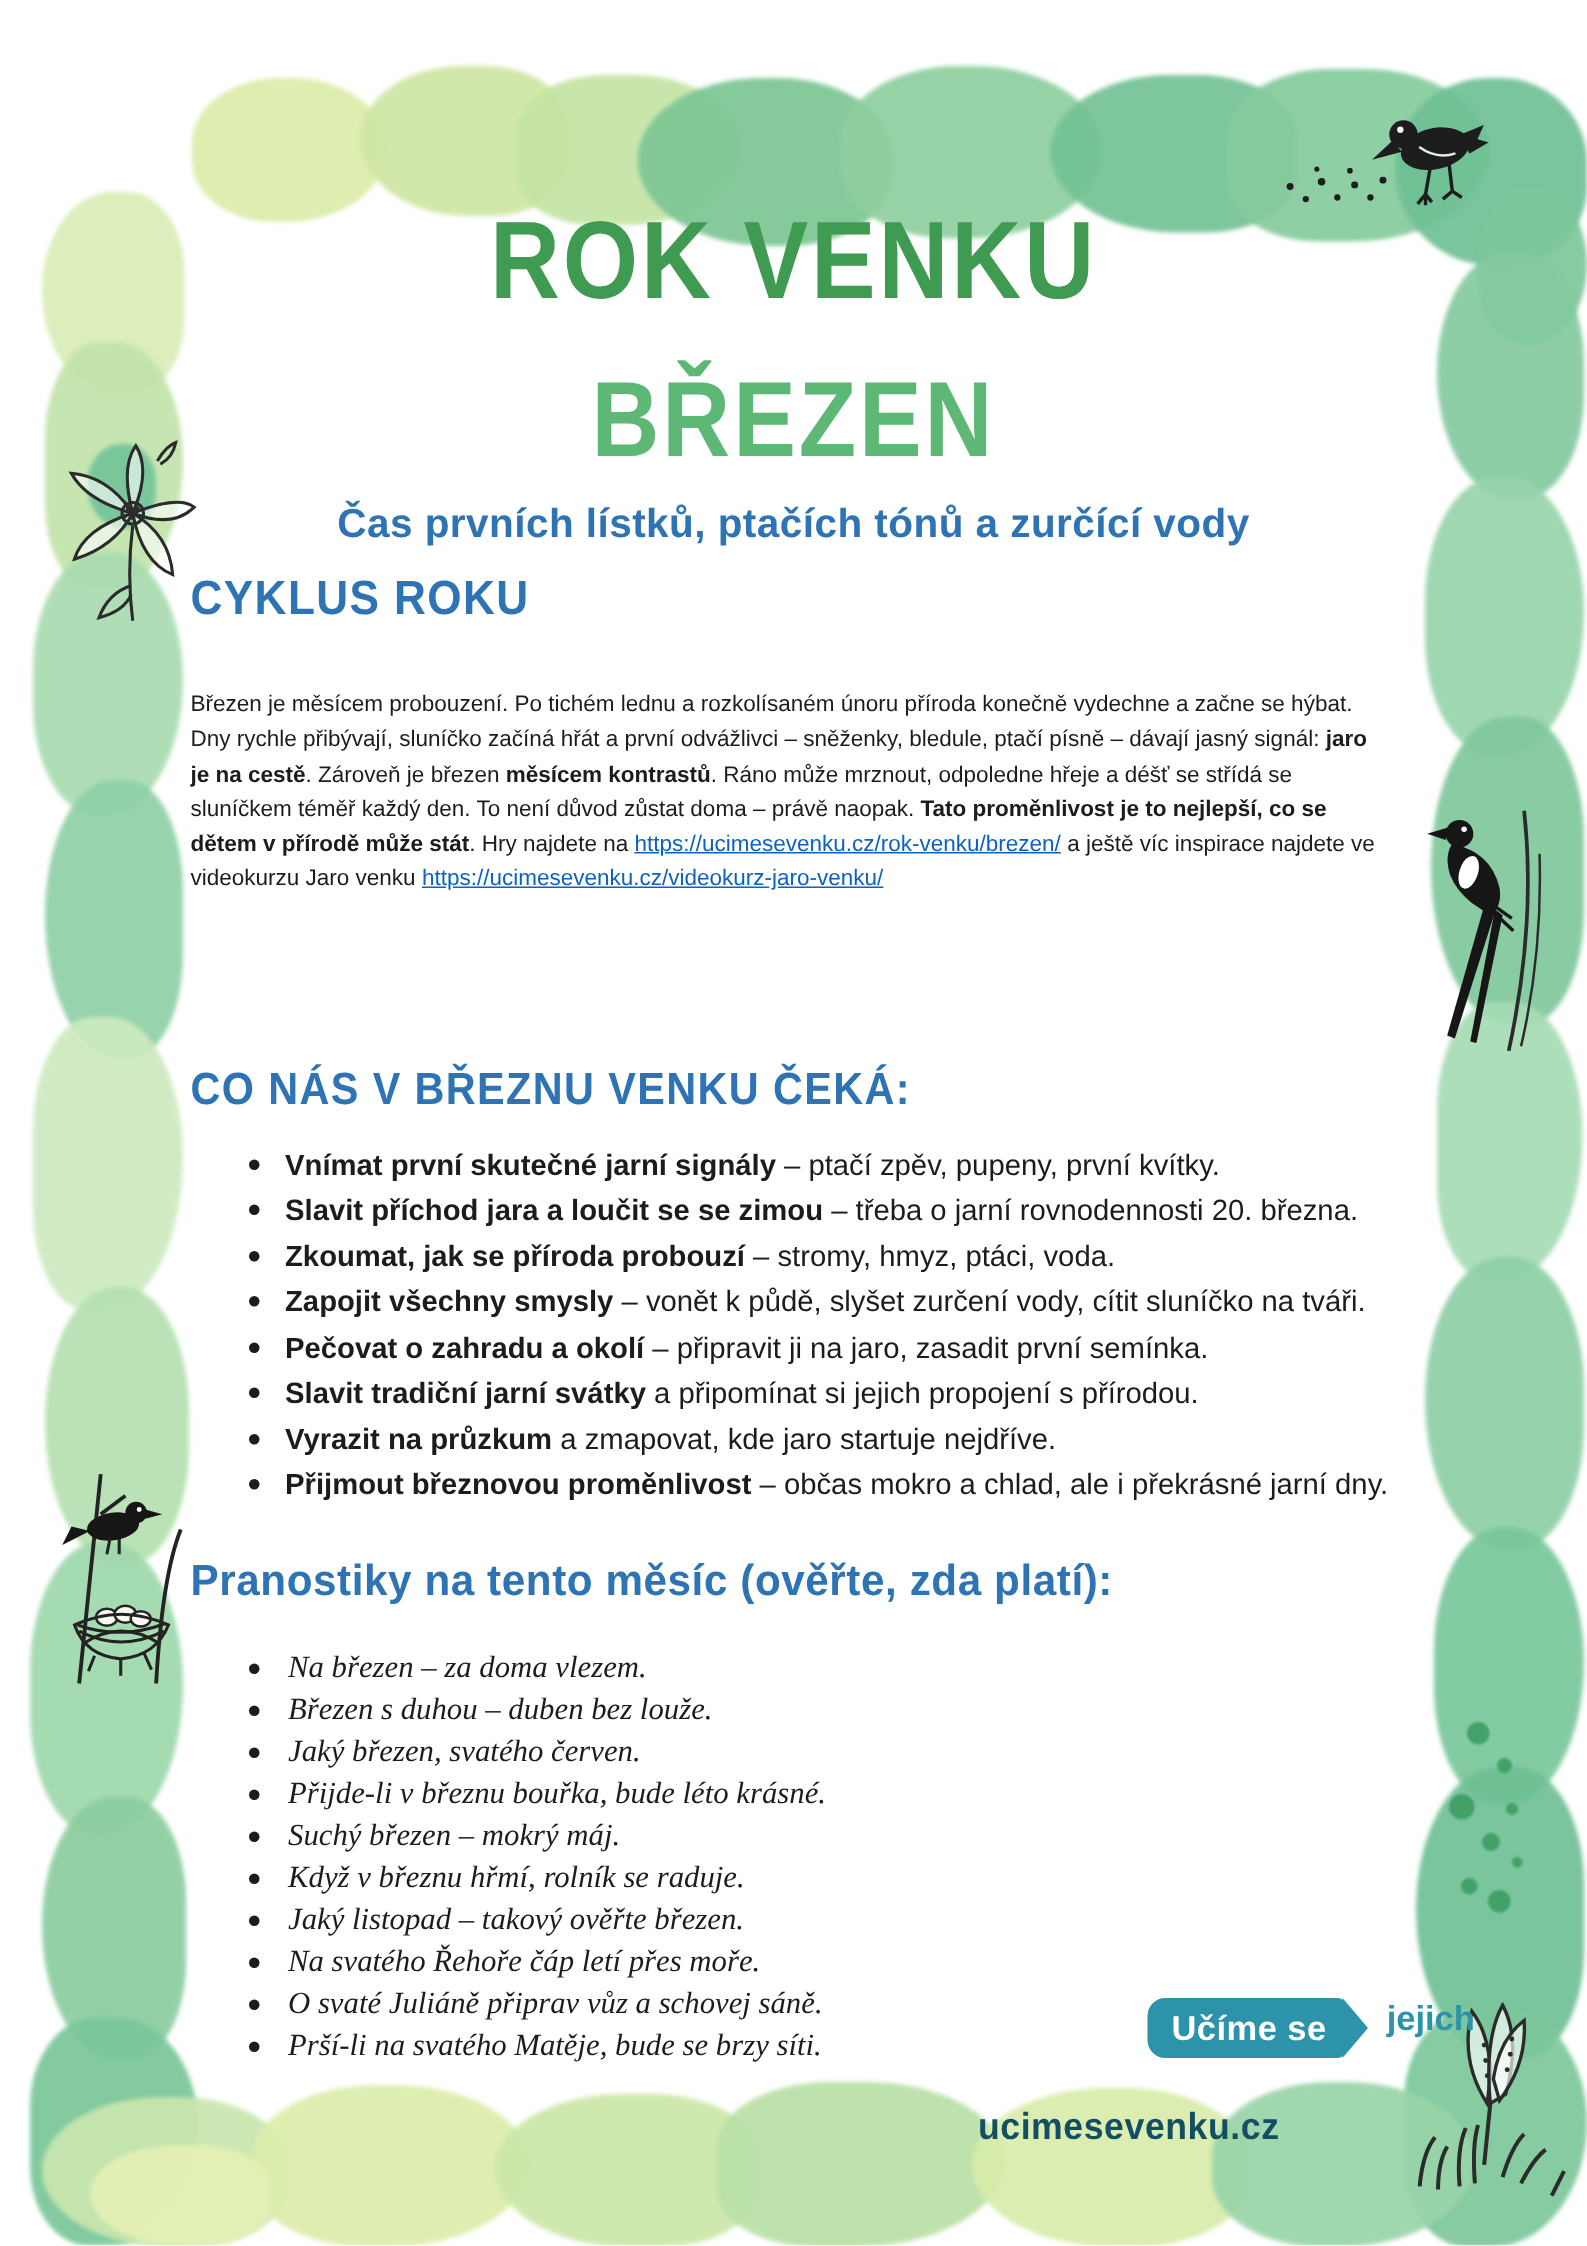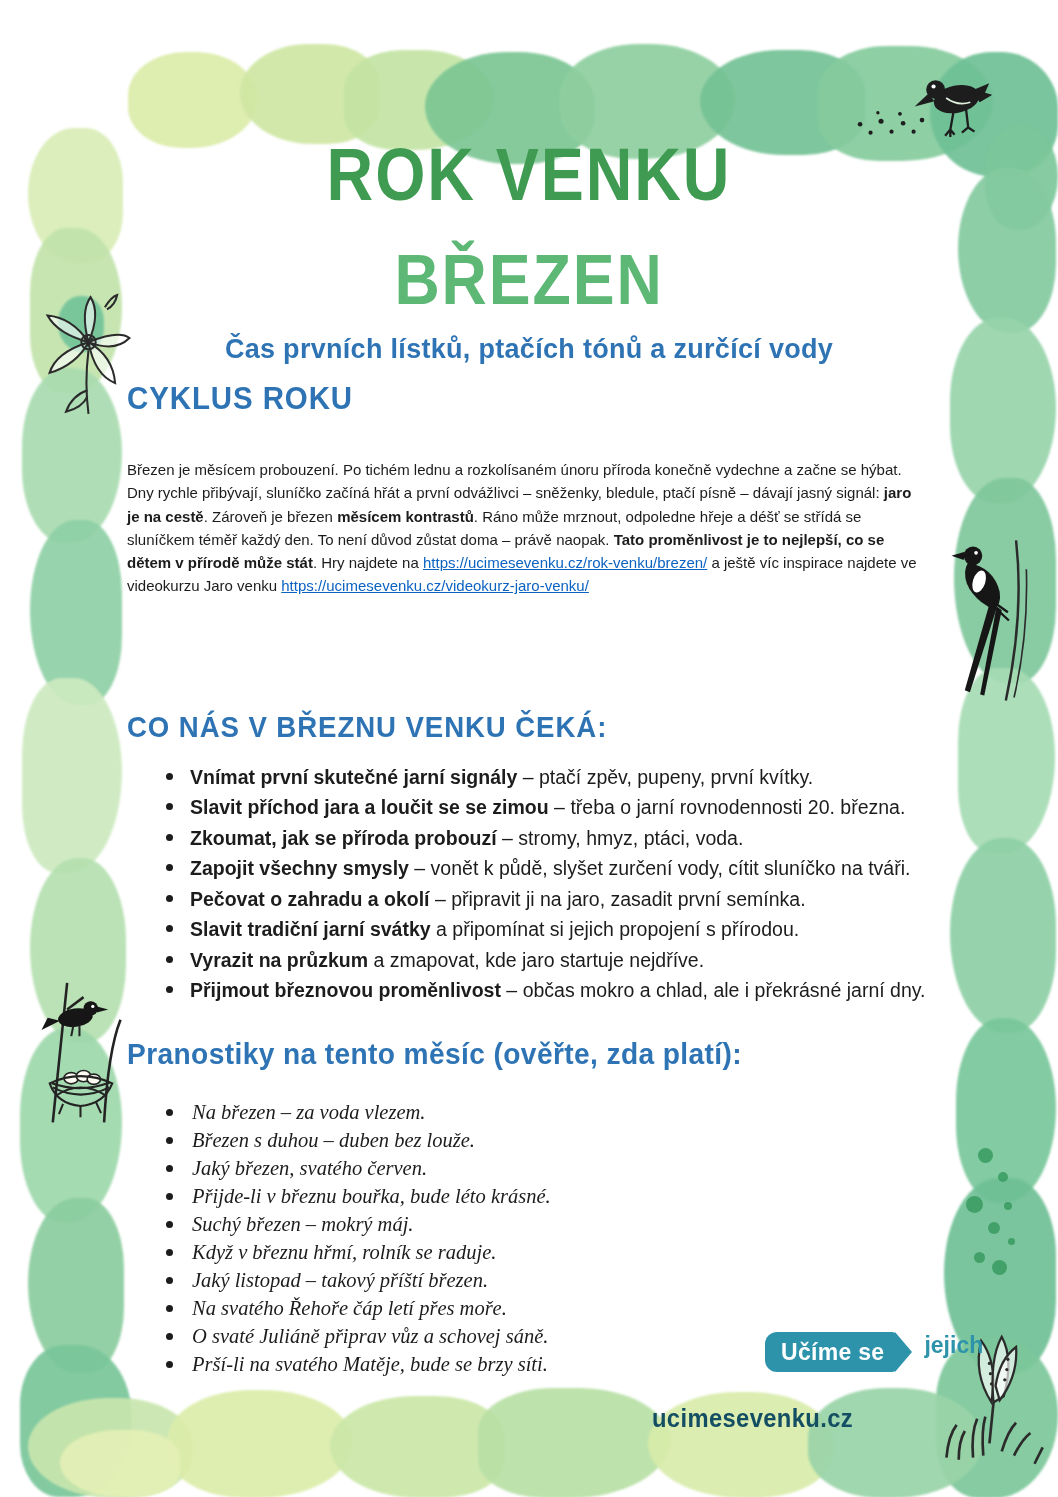--- a/index.html
+++ b/index.html
@@ -283,27 +283,27 @@
       <li><strong>Zkoumat, jak se příroda probouzí</strong><span> – stromy, hmyz, ptáci, voda.</span></li>
       <li><strong>Zapojit všechny smysly</strong><span> – vonět k půdě, slyšet zurčení vody, cítit sluníčko na tváři.</span></li>
       <li><strong>Pečovat o zahradu a okolí</strong><span> – připravit ji na jaro, zasadit první semínka.</span></li>
       <li><strong>Slavit tradiční jarní svátky</strong><span> a připomínat si jejich propojení s přírodou.</span></li>
       <li><strong>Vyrazit na průzkum</strong><span> a zmapovat, kde jaro startuje nejdříve.</span></li>
       <li><strong>Přijmout březnovou proměnlivost</strong><span> – občas mokro a chlad, ale i překrásné jarní dny.</span></li>
     </ul>
 
   <h3 class="sec-head" id="pranostiky-head">Pranostiky na tento měsíc (ověřte, zda platí):</h3>
   <ul class="doc-list" id="pranostiky-ul">
-      <li>Na březen – za voda vlezem.</li>
+      <li>Na březen – za doma vlezem.</li>
       <li>Březen s duhou – duben bez louže.</li>
       <li>Jaký březen, svatého červen.</li>
       <li>Přijde-li v březnu bouřka, bude léto krásné.</li>
       <li>Suchý březen – mokrý máj.</li>
       <li>Když v březnu hřmí, rolník se raduje.</li>
-      <li>Jaký listopad – takový příští březen.</li>
+      <li>Jaký listopad – takový ověřte březen.</li>
       <li>Na svatého Řehoře čáp letí přes moře.</li>
       <li>O svaté Juliáně připrav vůz a schovej sáně.</li>
       <li>Prší-li na svatého Matěje, bude se brzy síti.</li>
     </ul>
 
   <div class="logo">
     <div class="logo-badge">
       <span>Učíme se</span>
     </div>
     <div class="logo-arrow"></div>

